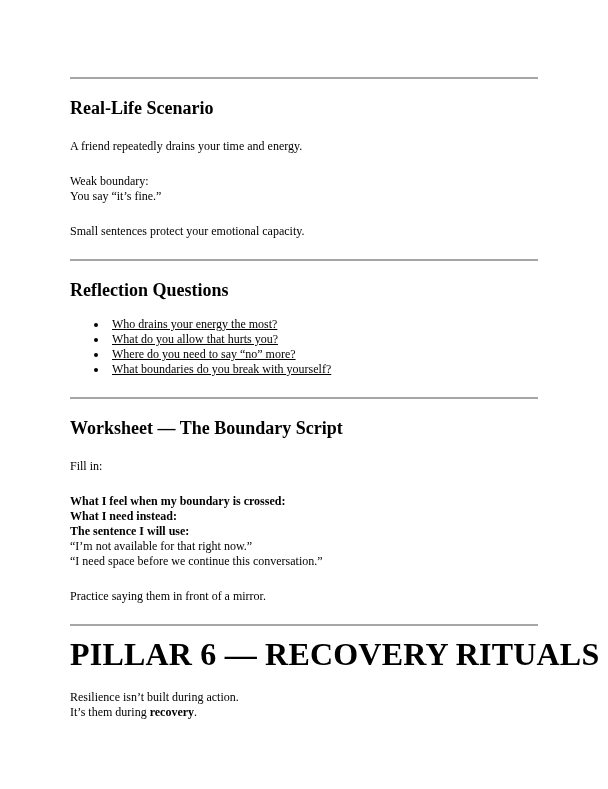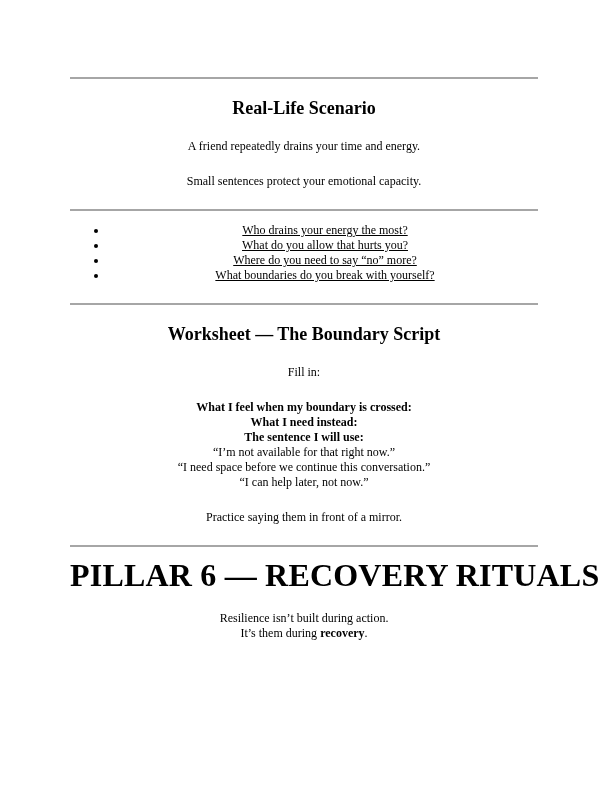--- a/index.html
+++ b/index.html
@@ -9,21 +9,20 @@
     height: 789px;
     margin: 0 auto;
     background: #ffffff;
     box-sizing: border-box;
     padding: 0 70px;
     overflow: hidden;
     font-family: "Liberation Serif", "DejaVu Serif", serif;
     font-size: 12px;
     line-height: 15px;
     color: #000000;
-    text-align: center;
   }
   hr.divider {
     border: 0;
     border-top: 2px solid #a6a6a6;
     margin: 20px 0 0 0;
     height: 0;
   }
   hr.divider.first { margin-top: 77px; }
   h2.sec-heading {
     font-size: 18px;
@@ -56,28 +55,33 @@
 <div class="page">
 
   <hr class="divider first">
 
   <h2 class="sec-heading">Real-Life Scenario</h2>
 
   <p class="para">
     <span class="line">A friend repeatedly drains your time and energy.</span>
   </p>
 
+  <p class="para">
+    <span class="line">Weak boundary:</span>
+    <span class="line">You say “it’s fine.”</span>
+  </p>
 
 
   <p class="para">
     <span class="line">Small sentences protect your emotional capacity.</span>
   </p>
 
   <hr class="divider">
 
+  <h2 class="sec-heading">Reflection Questions</h2>
 
   <ul class="bullet-list">
     <li>Who drains your energy the most?</li>
     <li>What do you allow that hurts you?</li>
     <li>Where do you need to say “no” more?</li>
     <li>What boundaries do you break with yourself?</li>
   </ul>
 
   <hr class="divider">
 
@@ -86,21 +90,20 @@
   <p class="para">
     <span class="line">Fill in:</span>
   </p>
 
   <p class="para">
     <span class="line bold">What I feel when my boundary is crossed:</span>
     <span class="line bold">What I need instead:</span>
     <span class="line bold">The sentence I will use:</span>
     <span class="line">“I’m not available for that right now.”</span>
     <span class="line">“I need space before we continue this conversation.”</span>
-    <span class="line">“I can help later, not now.”</span>
   </p>
 
   <p class="para">
     <span class="line">Practice saying them in front of a mirror.</span>
   </p>
 
   <hr class="divider">
 
   <h1 class="big-heading">PILLAR 6 — RECOVERY RITUALS</h1>
 

